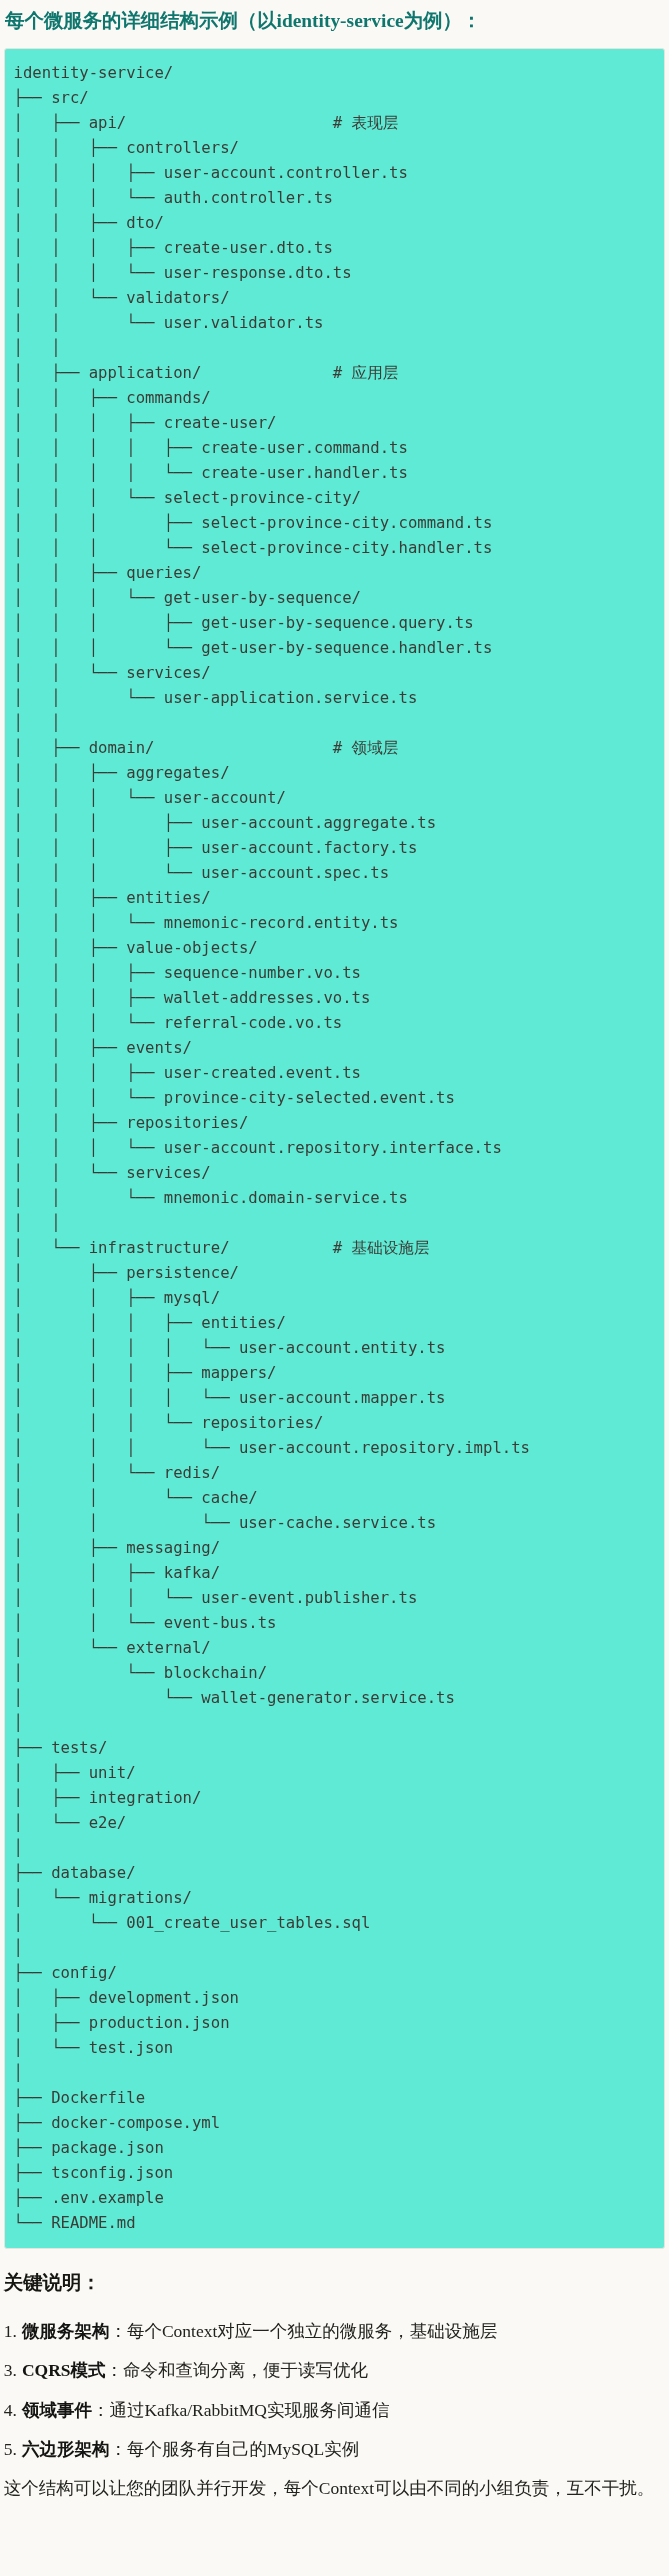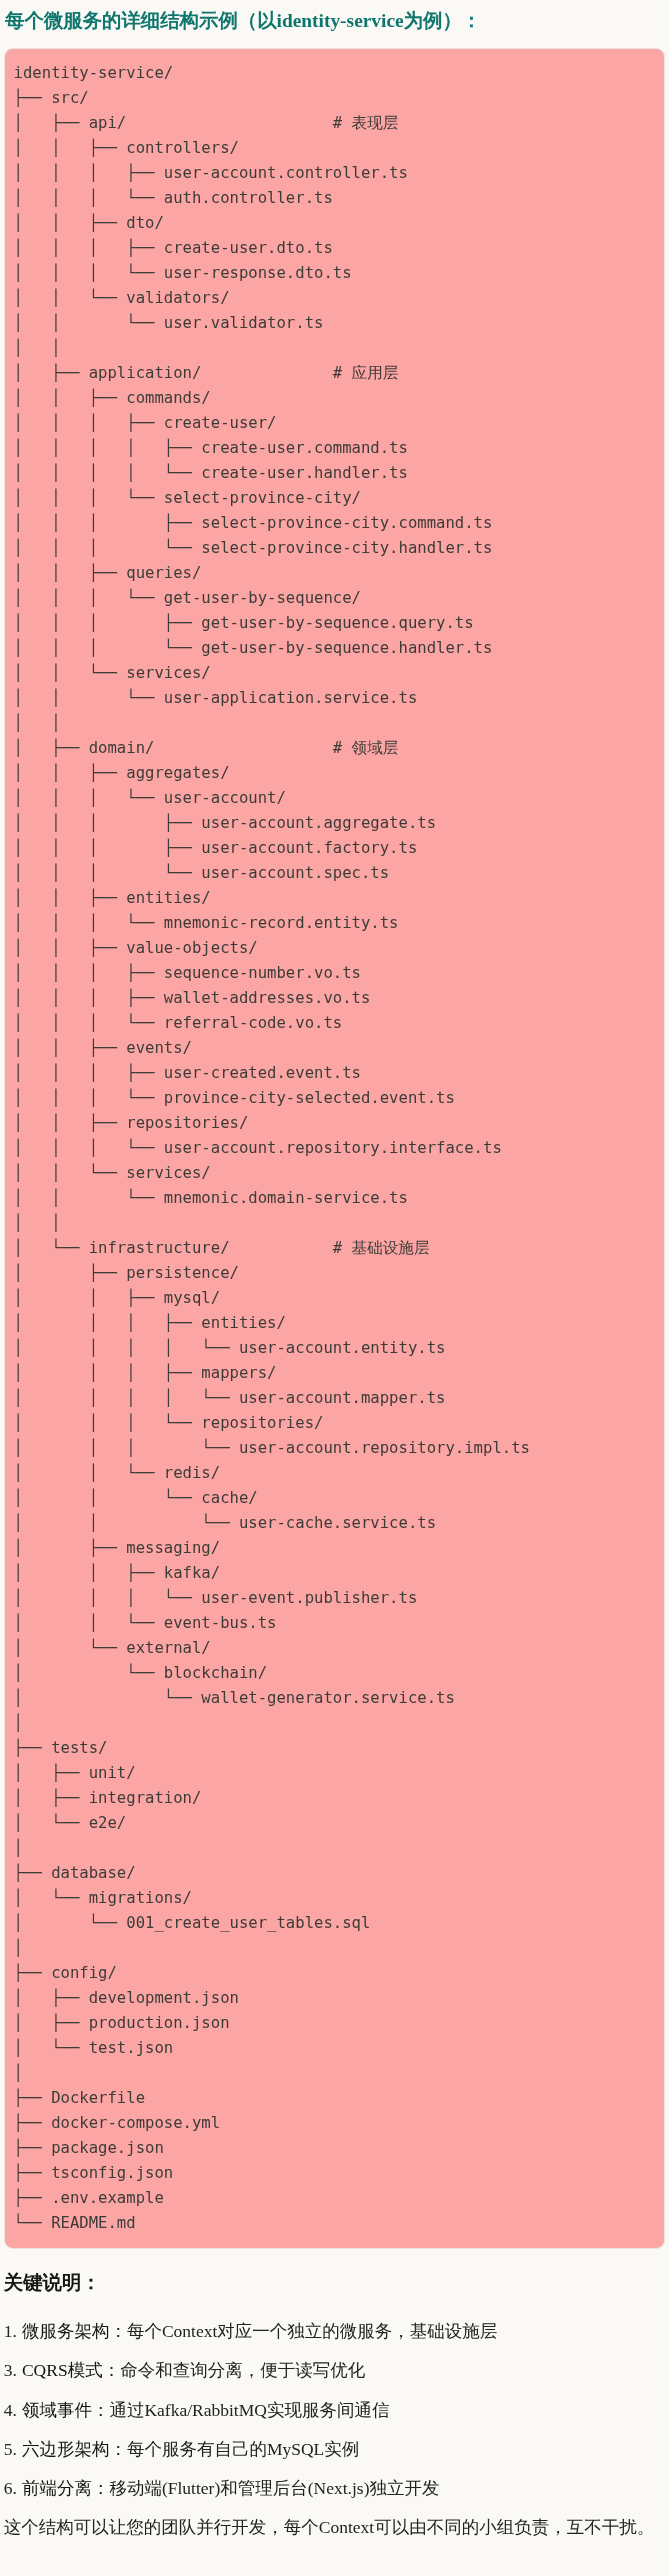--- a/index.html
+++ b/index.html
@@ -14,23 +14,23 @@
     font-family: "Liberation Serif", "DejaVu Serif", serif;
   }
   .page-title {
     font-size: 19.4px;
     line-height: 1.35;
     font-weight: 700;
     color: #0f766e;
     margin: 0 0 14.4px 1.3px;
   }
   .code-block {
-    background: #fca5a5;
+    background: #5eead4;
     border: 0.6px solid #e6e4db;
-    border-radius: 9px;
+    border-radius: 3px;
     padding: 12px 8.8px;
     overflow: hidden;
   }
   .code-block pre {
     font-family: "DejaVu Sans Mono", "Liberation Mono", monospace;
     font-size: 15.6px;
     line-height: 25px;
     color: #3c3c37;
     white-space: pre;
     tab-size: 4;
@@ -46,21 +46,21 @@
     font-size: 17.5px;
     line-height: 1.35;
     margin: 0 0 15.6px 0;
     color: #22221e;
   }
   .note .num {
     display: inline-block;
     margin-right: 5px;
   }
   .note strong {
-    font-weight: 400;
+    font-weight: 700;
     color: #141412;
   }
   .closing {
     font-size: 17.5px;
     line-height: 1.35;
     color: #22221e;
     margin: 0 0 6.3px 0;
   }
 </style>
 </head>
@@ -166,19 +166,16 @@
   </p>
   <p class="note">
     <span class="num">3.</span><strong>CQRS模式</strong><span>：命令和查询分离，便于读写优化</span>
   </p>
   <p class="note">
     <span class="num">4.</span><strong>领域事件</strong><span>：通过Kafka/RabbitMQ实现服务间通信</span>
   </p>
   <p class="note">
     <span class="num">5.</span><strong>六边形架构</strong><span>：每个服务有自己的MySQL实例</span>
   </p>
-  <p class="note">
-    <span class="num">6.</span><strong>前端分离</strong><span>：移动端(Flutter)和管理后台(Next.js)独立开发</span>
-  </p>
 </div>
 
 <p class="closing">这个结构可以让您的团队并行开发，每个Context可以由不同的小组负责，互不干扰。</p>
 
 
 </body></html>

